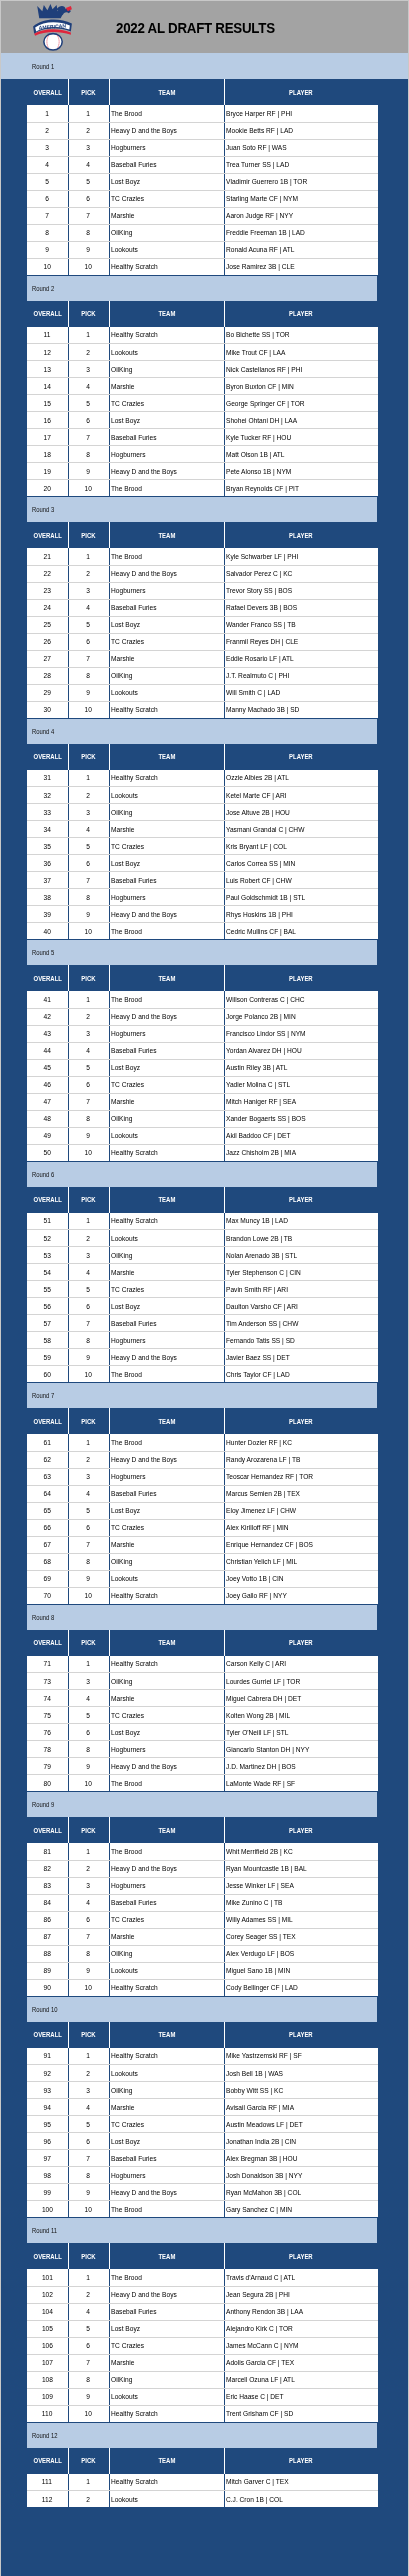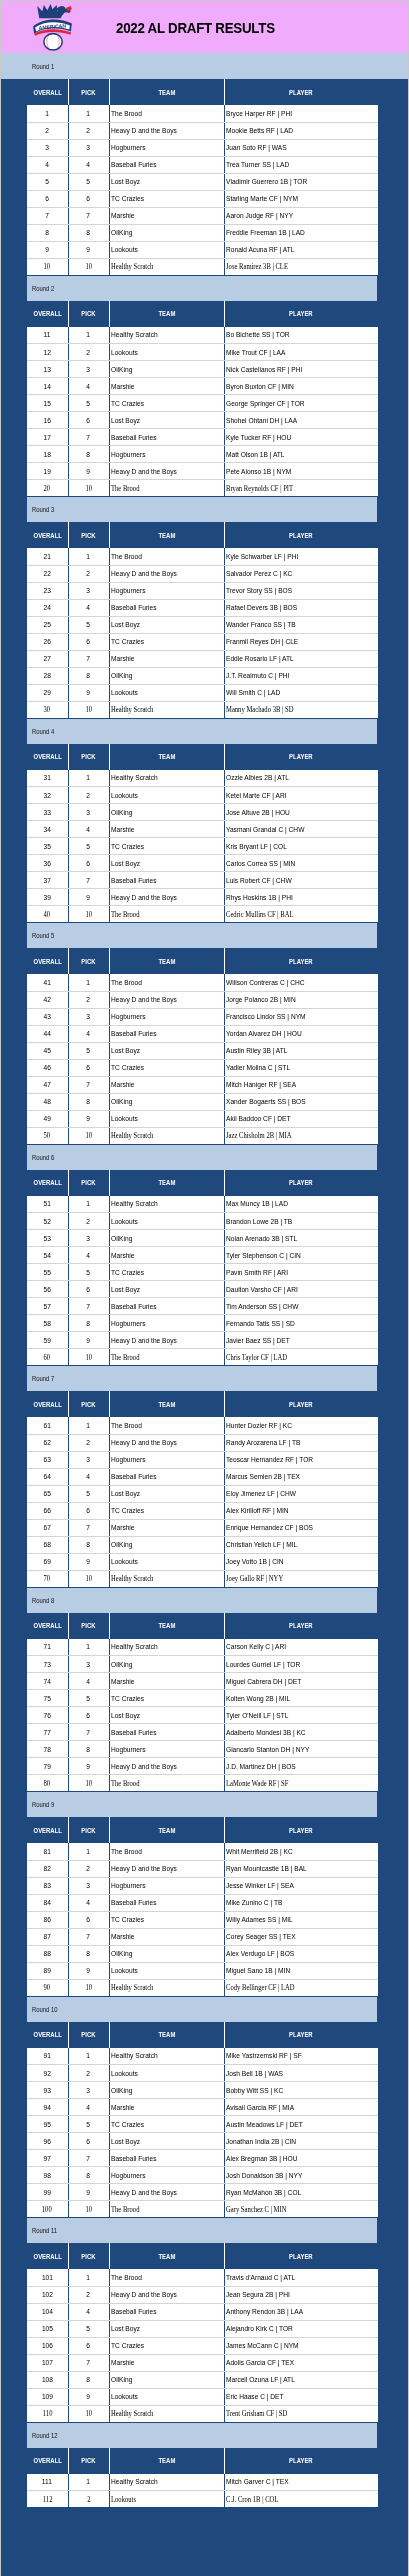--- a/index.html
+++ b/index.html
@@ -8,21 +8,21 @@
   .page {
     width: 409px;
     height: 3179px;
     border: 0.5px solid #c8c8c8;
     background: #1f497d;
     position: relative;
     overflow: hidden;
   }
   .page-header {
     height: 52px;
-    background: #f0abfc;
+    background: #a3a3a3;
     position: relative;
   }
   .logo {
     position: absolute;
     left: 26px;
     top: 1.5px;
     width: 50px;
     height: 48px;
   }
   .page-title {
@@ -85,21 +85,21 @@
     height: 17px;
     background: #ffffff;
     font-size: 7.7px;
     border-bottom: 0.5px solid #d4d4d4;
     border-left: 0.5px solid #1f497d;
     padding: 0;
     white-space: nowrap;
     overflow: hidden;
   }
   .draft-table td:first-child { border-left: none; }
-  .draft-table tr:last-child td { border-bottom: 0.5px solid #1f497d; font-family: Liberation Serif, serif; }
+  .draft-table tr:last-child td { border-bottom: 0.5px solid #1f497d; }
   .draft-table td.num { text-align: center; }
   .draft-table td.txt { text-align: left; padding-left: 1.5px; }
   .draft-table td span { display: inline-block; transform: scaleX(0.86); transform-origin: left center; }
   .draft-table td.num span { transform-origin: center center; }
 </style>
 </head>
 <body>
 
 <div class="page">
 
@@ -466,20 +466,26 @@
     <td class="txt"><span>Carlos Correa SS | MIN</span></td>
   </tr>
 
   <tr>
     <td class="num"><span>37</span></td>
     <td class="num"><span>7</span></td>
     <td class="txt"><span>Baseball Furies</span></td>
     <td class="txt"><span>Luis Robert CF | CHW</span></td>
   </tr>
 
+  <tr>
+    <td class="num"><span>38</span></td>
+    <td class="num"><span>8</span></td>
+    <td class="txt"><span>Hogburners</span></td>
+    <td class="txt"><span>Paul Goldschmidt 1B | STL</span></td>
+  </tr>
 
   <tr>
     <td class="num"><span>39</span></td>
     <td class="num"><span>9</span></td>
     <td class="txt"><span>Heavy D and the Boys</span></td>
     <td class="txt"><span>Rhys Hoskins 1B | PHI</span></td>
   </tr>
 
   <tr>
     <td class="num"><span>40</span></td>
@@ -819,26 +825,20 @@
     <td class="txt"><span>Kolten Wong 2B | MIL</span></td>
   </tr>
 
   <tr>
     <td class="num"><span>76</span></td>
     <td class="num"><span>6</span></td>
     <td class="txt"><span>Lost Boyz</span></td>
     <td class="txt"><span>Tyler O'Neill LF | STL</span></td>
   </tr>
 
-  <tr>
-    <td class="num"><span>77</span></td>
-    <td class="num"><span>7</span></td>
-    <td class="txt"><span>Baseball Furies</span></td>
-    <td class="txt"><span>Adalberto Mondesi 3B | KC</span></td>
-  </tr>
 
   <tr>
     <td class="num"><span>78</span></td>
     <td class="num"><span>8</span></td>
     <td class="txt"><span>Hogburners</span></td>
     <td class="txt"><span>Giancarlo Stanton DH | NYY</span></td>
   </tr>
 
   <tr>
     <td class="num"><span>79</span></td>

